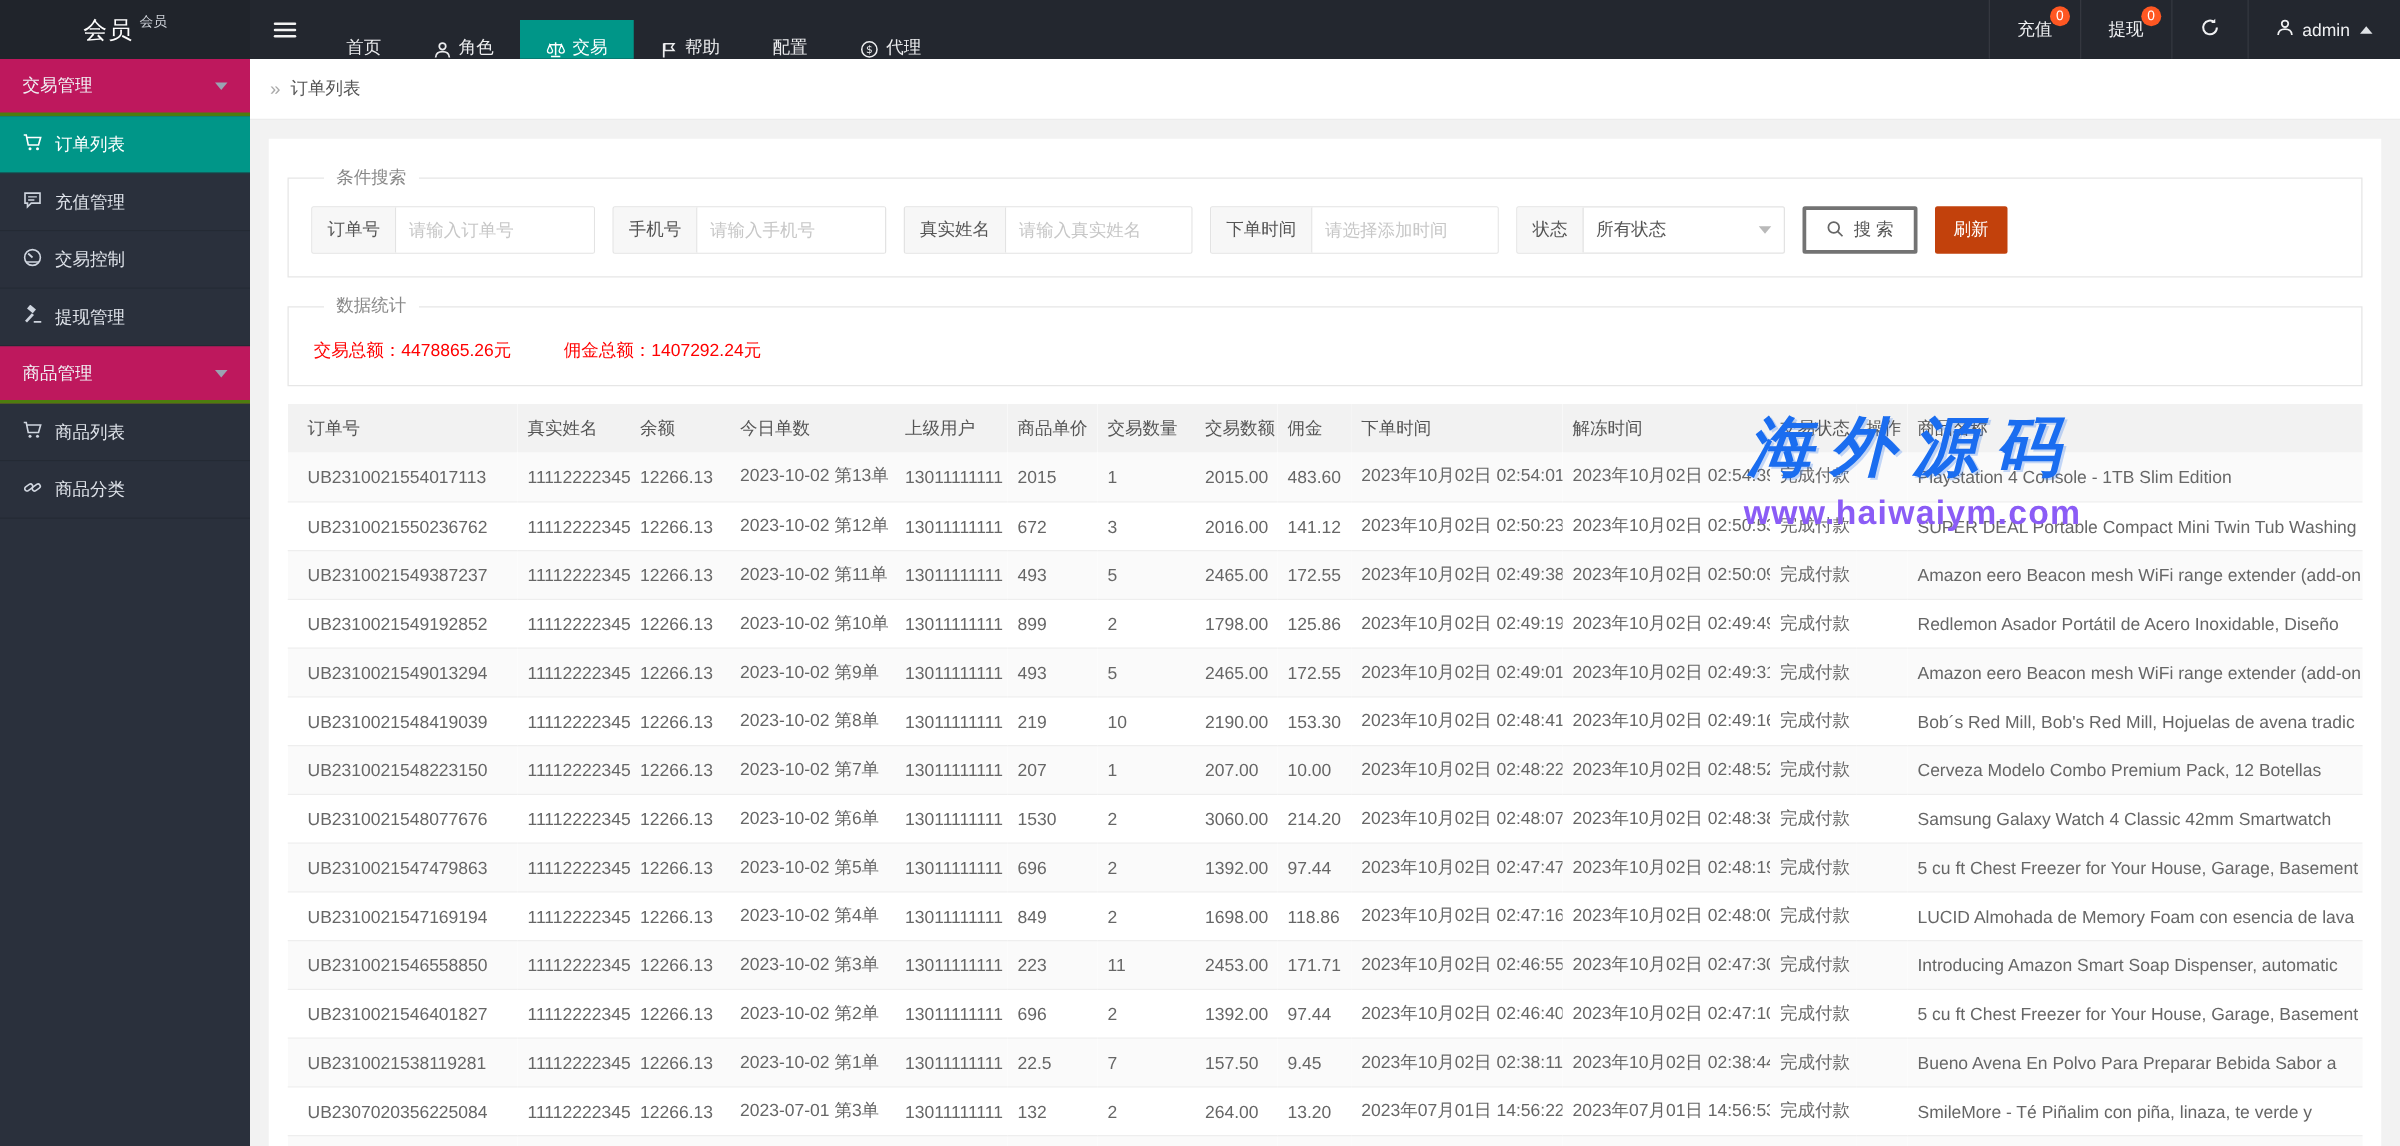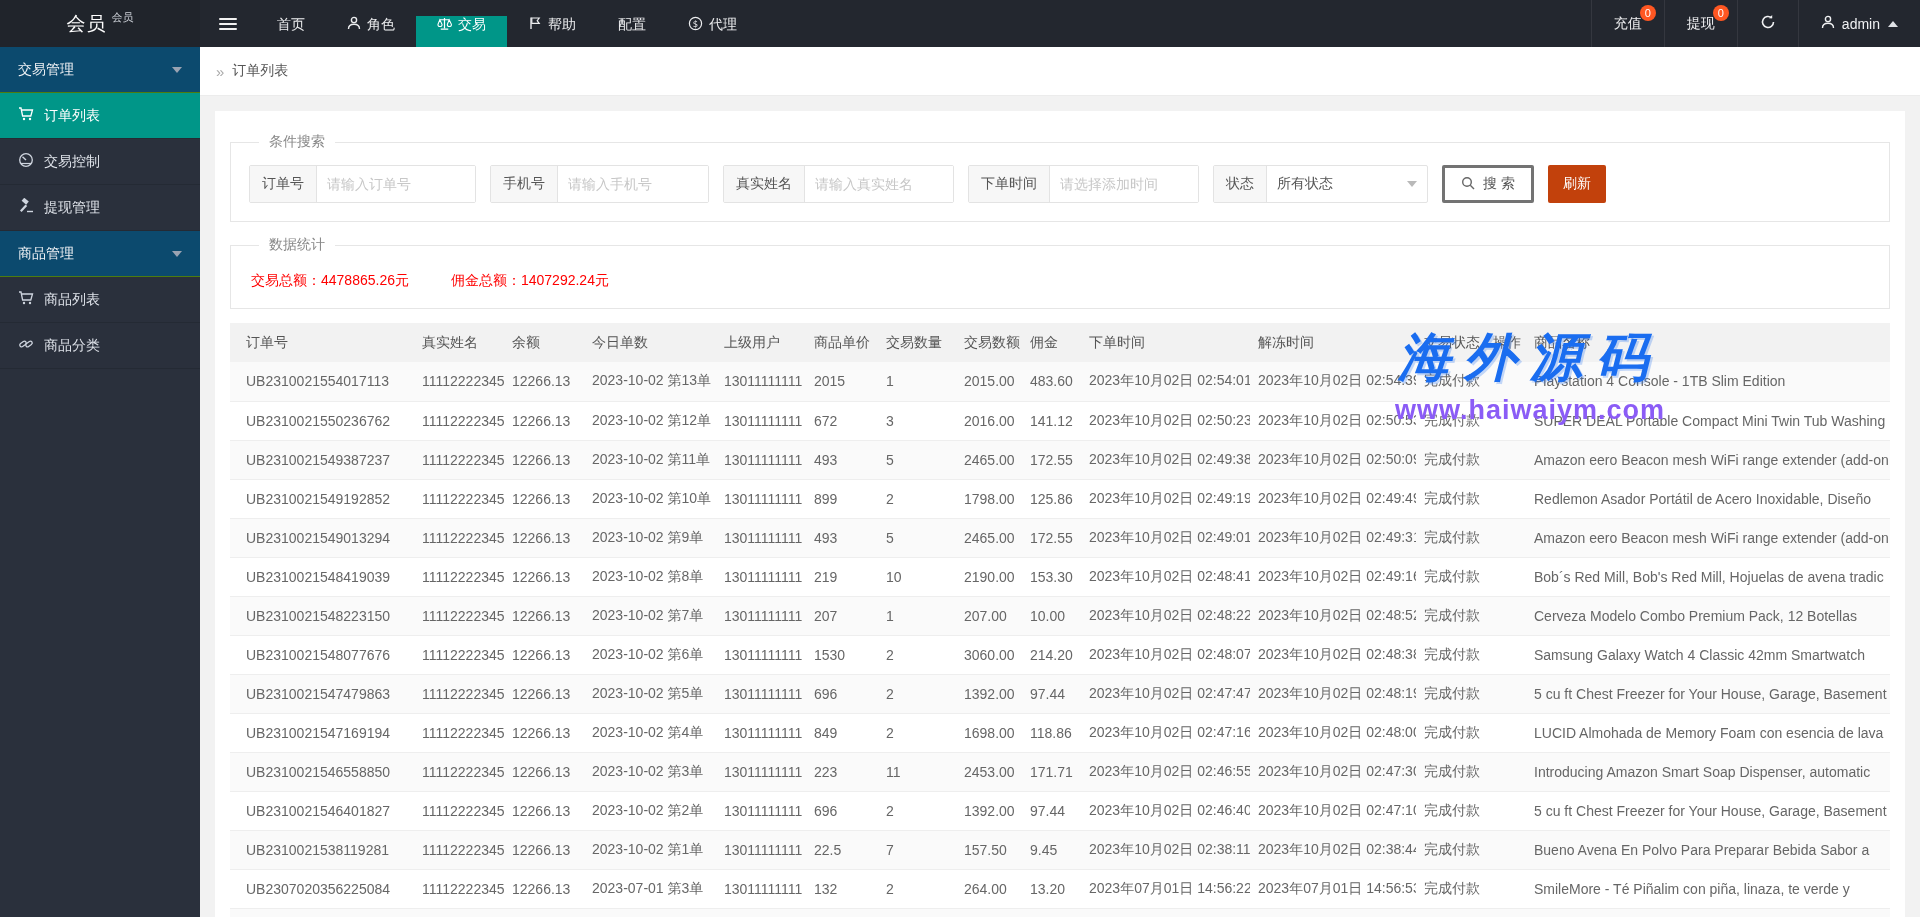--- a/index.html
+++ b/index.html
@@ -7,31 +7,31 @@
     font-family:"Liberation Sans","DejaVu Sans",sans-serif; font-size:14px; background:#f2f2f2; }
 
   
   .topbar { position:fixed; top:0; left:0; width:1920px; height:47px; background:#23272f; color:#fff; display:flex; align-items:stretch; z-index:50; }
   .logo { width:200px; display:flex; align-items:center; justify-content:center; background:#20242b; }
   .logo-main { font-size:19px; color:#fff; letter-spacing:1px; }
   .logo-sup { font-size:11px; color:#cfd3da; margin-left:5px; margin-top:-12px; }
   .hamburger { width:56px; display:flex; align-items:center; justify-content:center; cursor:pointer; }
   .hamburger .bars { width:18px; }
   .hamburger .bars span { display:block; height:2px; background:#f2f2f2; margin:3px 0; border-radius:1px; }
-  .nav-item { display:flex; align-items:flex-start; gap:6px; padding:0 21px; color:#ecedef; cursor:pointer; font-size:14px;margin-top:16px; }
+  .nav-item { display:flex; align-items:flex-end; gap:6px; padding:0 21px; color:#ecedef; cursor:pointer; font-size:14px;margin-top:16px; }
   .nav-item.active { background:#009688; color:#fff; }
   .nav-item svg { display:block; }
   .top-right { margin-left:auto; display:flex; align-items:stretch; }
   .tr-item { position:relative; display:flex; align-items:center; padding:0 22px; color:#f0f1f3; cursor:pointer; border-left:1px solid rgba(255,255,255,.08); }
   .badge { position:absolute; top:5px; right:8px; min-width:16px; height:16px; line-height:16px; border-radius:8px; background:#ff5722; color:#fff; font-size:11px; text-align:center; padding:0 4px; }
   .caret-up { width:0; height:0; border-left:5px solid transparent; border-right:5px solid transparent; border-bottom:6px solid #dfe2e6; margin-left:8px; }
 
   
   .sidebar { position:fixed; top:47px; left:0; bottom:0; width:200px; background:#2a303c; z-index:40; }
-  .side-group { height:46px; display:flex; align-items:center; padding:0 18px; background:#0c4a6e; color:#f0f2f5; cursor:pointer; border-bottom:1px solid #4d7c0f; }
+  .side-group { height:46px; display:flex; align-items:center; padding:0 18px; background:#be185d; color:#f0f2f5; cursor:pointer; border-bottom:3px solid #4d7c0f; }
   .side-group .gcaret { margin-left:auto; width:0; height:0; border-left:5px solid transparent; border-right:5px solid transparent; border-top:6px solid #9aa3b2; }
   .side-item { height:46px; display:flex; align-items:center; gap:10px; padding:0 18px; color:#dfe3ea; cursor:pointer; background:#2a303c; border-bottom:1px solid #242a34; }
   .side-item svg { flex:0 0 auto; }
   .side-item.active { background:#009688; color:#fff; }
 
   
   .main { position:absolute; top:47px; left:200px; right:0; bottom:0; background:#f2f2f2; overflow:hidden; }
   .breadcrumb-bar { height:49px; background:#fff; display:flex; align-items:center; padding:0 16px; border-bottom:1px solid #ececec; color:#555; }
   .bc-arrow { color:#aaa; font-size:15px; margin-right:8px; }
   .card { position:relative; margin:15px; background:#fff; padding:15px; overflow:hidden; height:820px; }
@@ -160,20 +160,29 @@
   </div>
   <div class="side-item active">
     <span>
       <svg width="16" height="16" viewBox="0 0 16 16">
           <path d="M1 2h2l1.6 8h8.2l1.7-6H4" fill="none" stroke="#fff" stroke-width="1.3"></path>
           <circle cx="6" cy="13" r="1.2" fill="#fff"></circle>
           <circle cx="12" cy="13" r="1.2" fill="#fff"></circle>
         </svg>
     </span>
     <span>订单列表</span>
+  </div>
+  <div class="side-item">
+    <span>
+      <svg width="16" height="16" viewBox="0 0 16 16">
+          <path d="M2 2.5h12v8H7l-3 3v-3H2z" fill="none" stroke="#cfd5df" stroke-width="1.3"></path>
+          <path d="M4.5 5.5h7M4.5 8h5" stroke="#cfd5df" stroke-width="1.1"></path>
+        </svg>
+    </span>
+    <span>充值管理</span>
   </div>
   <div class="side-item">
     <span>
       <svg width="16" height="16" viewBox="0 0 16 16">
           <circle cx="8" cy="8" r="6.3" fill="none" stroke="#cfd5df" stroke-width="1.3"></circle>
           <path d="M8 8 L4.5 4.8" stroke="#cfd5df" stroke-width="1.4"></path>
           <path d="M3 11.5h10" stroke="#cfd5df" stroke-width="1.2"></path>
         </svg>
     </span>
     <span>交易控制</span>

